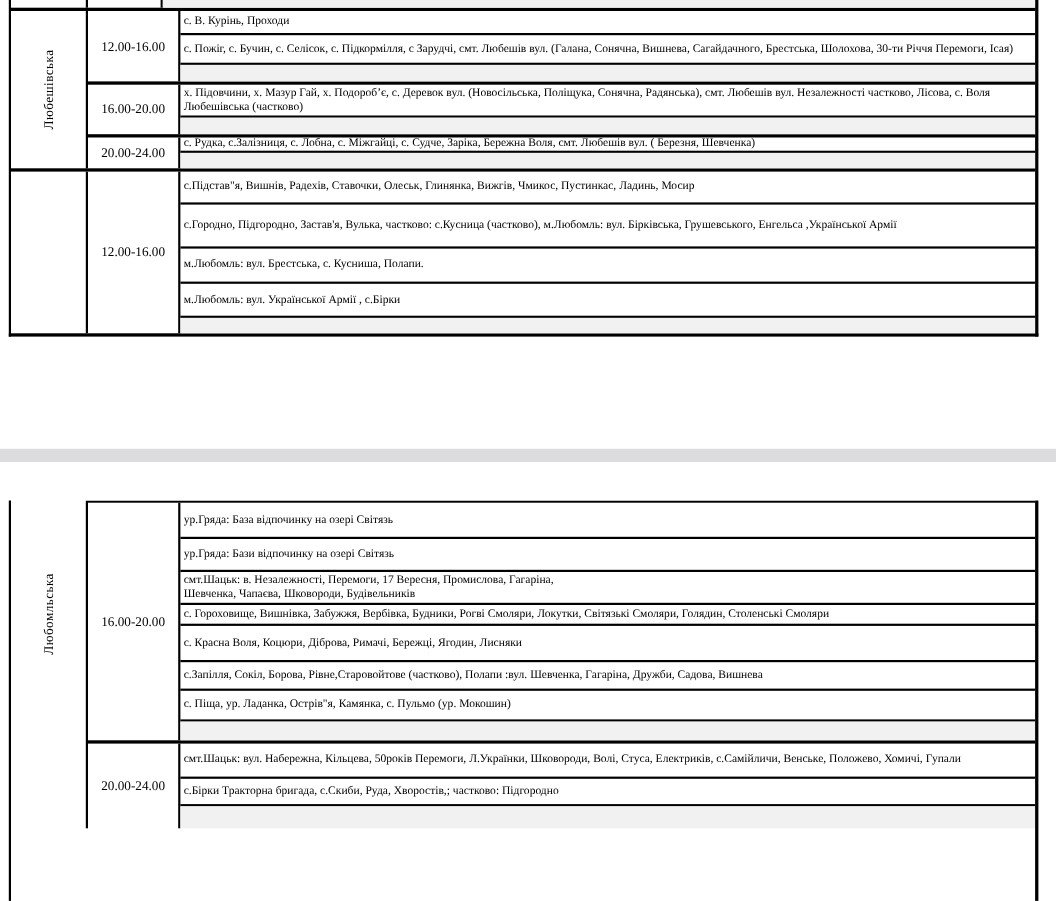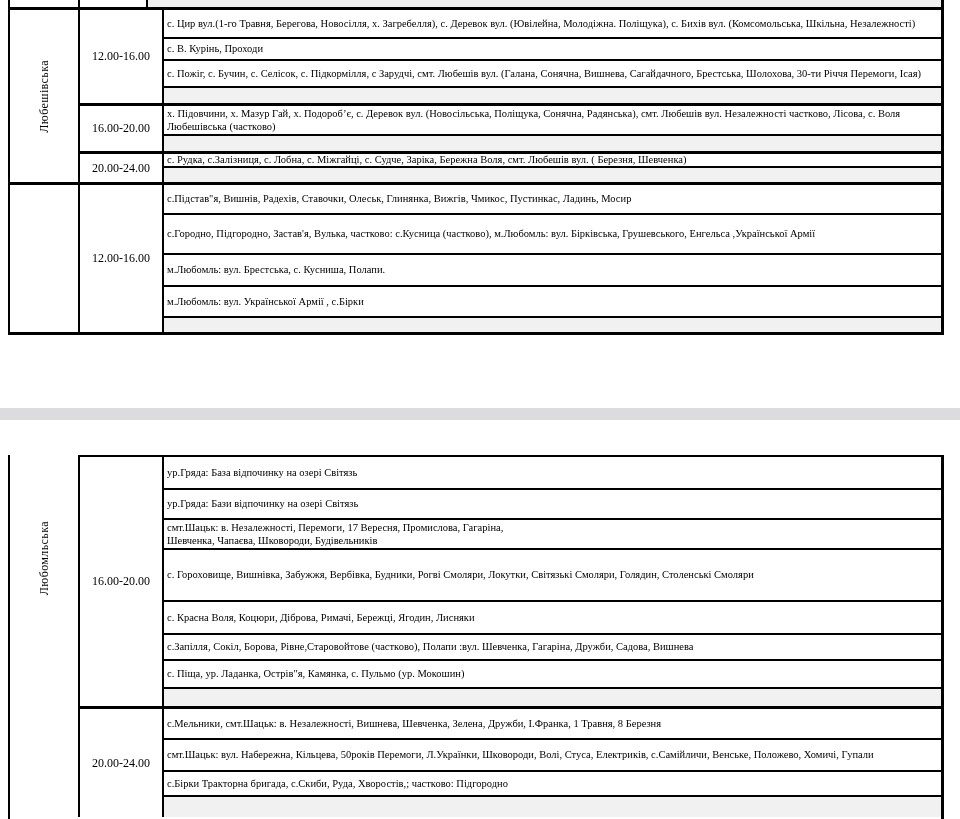--- a/index.html
+++ b/index.html
@@ -80,21 +80,20 @@
   </div>
 
   <div class="band bordered">
     <div class="district-cell">
       <div class="district-label">Любешівська</div>
     </div>
     <div class="band-content">
       <div class="section bordered">
         <div class="time-cell">12.00-16.00</div>
         <div class="rows">
-          <div class="row" style="height:29px">с. Цир вул.(1-го Травня, Берегова,  Новосілля, х. Загребелля), с. Деревок вул. (Ювілейна, Молодіжна. Поліщука), с. Бихів вул. (Комсомольська, Шкільна, Незалежності)</div>
           <div class="row" style="height:22px">с. В. Курінь, Проходи</div>
           <div class="row" style="height:27px">с. Пожіг, с. Бучин, с. Селісок, с. Підкормілля, с Зарудчі, смт. Любешів вул. (Галана, Сонячна, Вишнева, Сагайдачного, Брестська, Шолохова, 30-ти Річчя Перемоги, Ісая)</div>
           <div class="row shaded" style="height:15px"></div>
         </div>
       </div>
       <div class="section bordered">
         <div class="time-cell">16.00-20.00</div>
         <div class="rows">
           <div class="row wrap" style="height:30px">х. Підовчини, х. Мазур Гай, х. Подороб’є, с. Деревок вул. (Новосільська, Поліщука, Сонячна, Радянська), смт. Любешів вул. Незалежності частково, Лісова, с. Воля Любешівська (частково)</div>
           <div class="row shaded" style="height:15px"></div>
@@ -137,31 +136,30 @@
       <div class="district-label">Любомльська</div>
     </div>
     <div class="band-content">
       <div class="section bordered">
         <div class="time-cell">16.00-20.00</div>
         <div class="rows">
           <div class="row" style="height:33px">ур.Гряда: База відпочинку на озері Світязь</div>
           <div class="row" style="height:30px">ур.Гряда: Бази відпочинку на озері Світязь</div>
           <div class="row wrap" style="height:30px">смт.Шацьк: в. Незалежності, Перемоги, 17 Вересня, Промислова, Гагаріна,
 Шевченка, Чапаєва, Шковороди, Будівельників</div>
-          <div class="row" style="height:52px">с. Гороховище, Вишнівка, Забужжя, Вербівка, Будники, Рогві Смоляри, Локутки, Світязькі Смоляри, Голядин, Столенські Смоляри</div>
+          <div class="row" style="height:19px">с. Гороховище, Вишнівка, Забужжя, Вербівка, Будники, Рогві Смоляри, Локутки, Світязькі Смоляри, Голядин, Столенські Смоляри</div>
           <div class="row" style="height:33px">с. Красна Воля, Коцюри, Діброва, Римачі, Бережці, Ягодин, Лисняки</div>
           <div class="row" style="height:26px">с.Запілля, Сокіл, Борова, Рівне,Старовойтове (частково), Полапи :вул. Шевченка, Гагаріна, Дружби, Садова, Вишнева</div>
           <div class="row" style="height:28px">с.  Піща, ур. Ладанка, Острів"я, Камянка, с. Пульмо (ур. Мокошин)</div>
           <div class="row shaded" style="height:17px"></div>
         </div>
       </div>
       <div class="section">
         <div class="time-cell">20.00-24.00</div>
         <div class="rows">
-          <div class="row" style="height:31px">с.Мельники, смт.Шацьк: в. Незалежності, Вишнева, Шевченка, Зелена, Дружби, І.Франка, 1 Травня, 8 Березня</div>
           <div class="row" style="height:32px">смт.Шацьк: вул. Набережна, Кільцева, 50років Перемоги, Л.Українки, Шковороди, Волі, Стуса, Електриків, с.Самійличи, Венське, Положево, Хомичі, Гупали</div>
           <div class="row" style="height:25px">с.Бірки Тракторна бригада, с.Скиби, Руда, Хворостів,; частково: Підгородно</div>
           <div class="row shaded" style="height:20px"></div>
         </div>
       </div>
     </div>
   </div>
 </div>
 
 </body></html>

